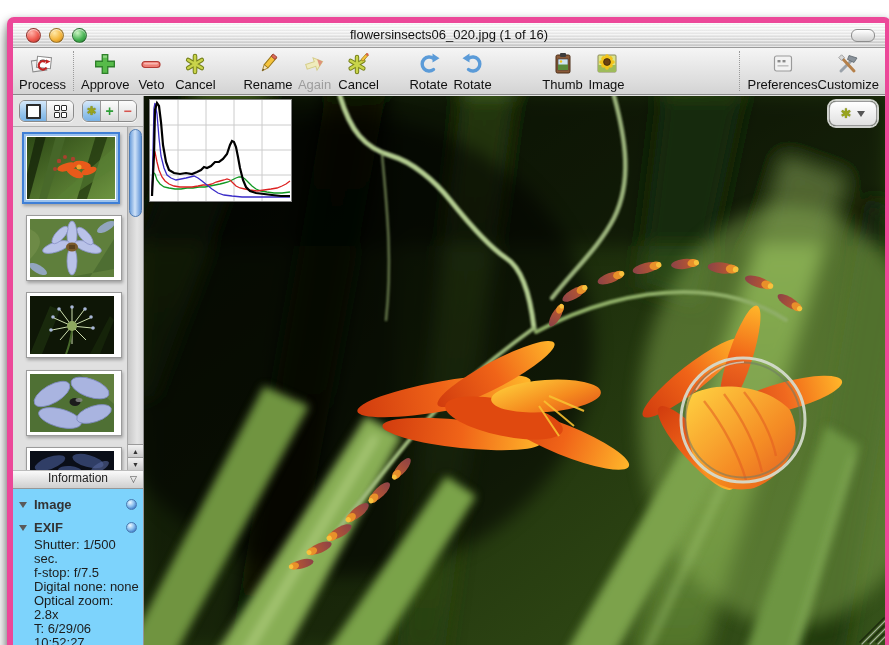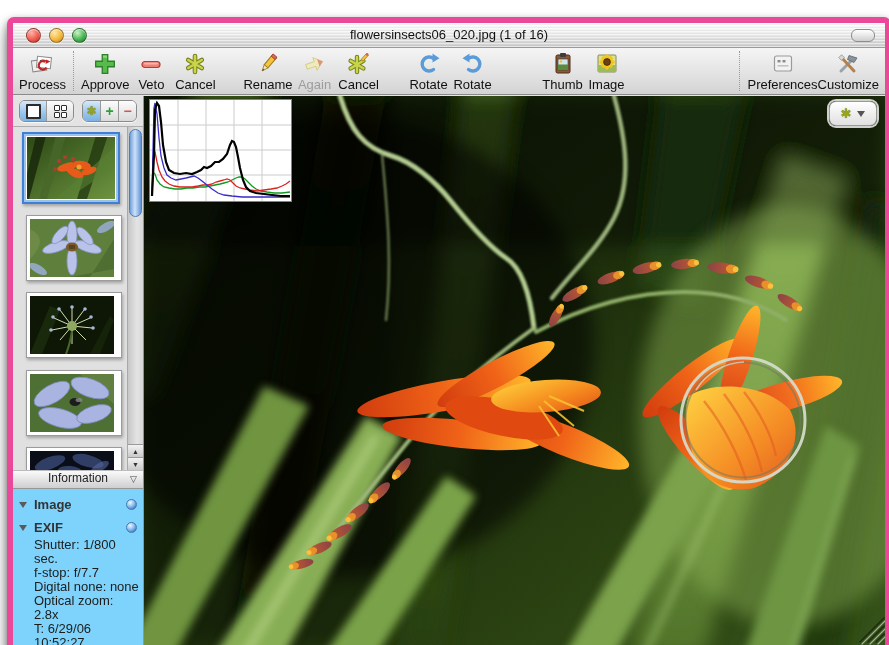--- a/index.html
+++ b/index.html
@@ -483,22 +483,22 @@
           <span class="tri"></span>
           <span class="sec-title">Image</span>
           <span class="orb"></span>
         </div>
         <div class="sec-head">
           <span class="tri"></span>
           <span class="sec-title">EXIF</span>
           <span class="orb"></span>
         </div>
         <div class="sec-lines">
-          <div>Shutter: 1/800 sec.</div>
-          <div>f-stop: f/7.7</div>
+          <div>Shutter: 1/500 sec.</div>
+          <div>f-stop: f/7.5</div>
           <div>Digital none: none</div>
           <div>Optical zoom: 2.8x</div>
           <div>T: 6/29/06 10:52:27</div>
         </div>
       </div>
     </div>
 
     <div class="main-area">
 
       <svg class="photo" viewBox="0 0 741 550" preserveAspectRatio="none">

